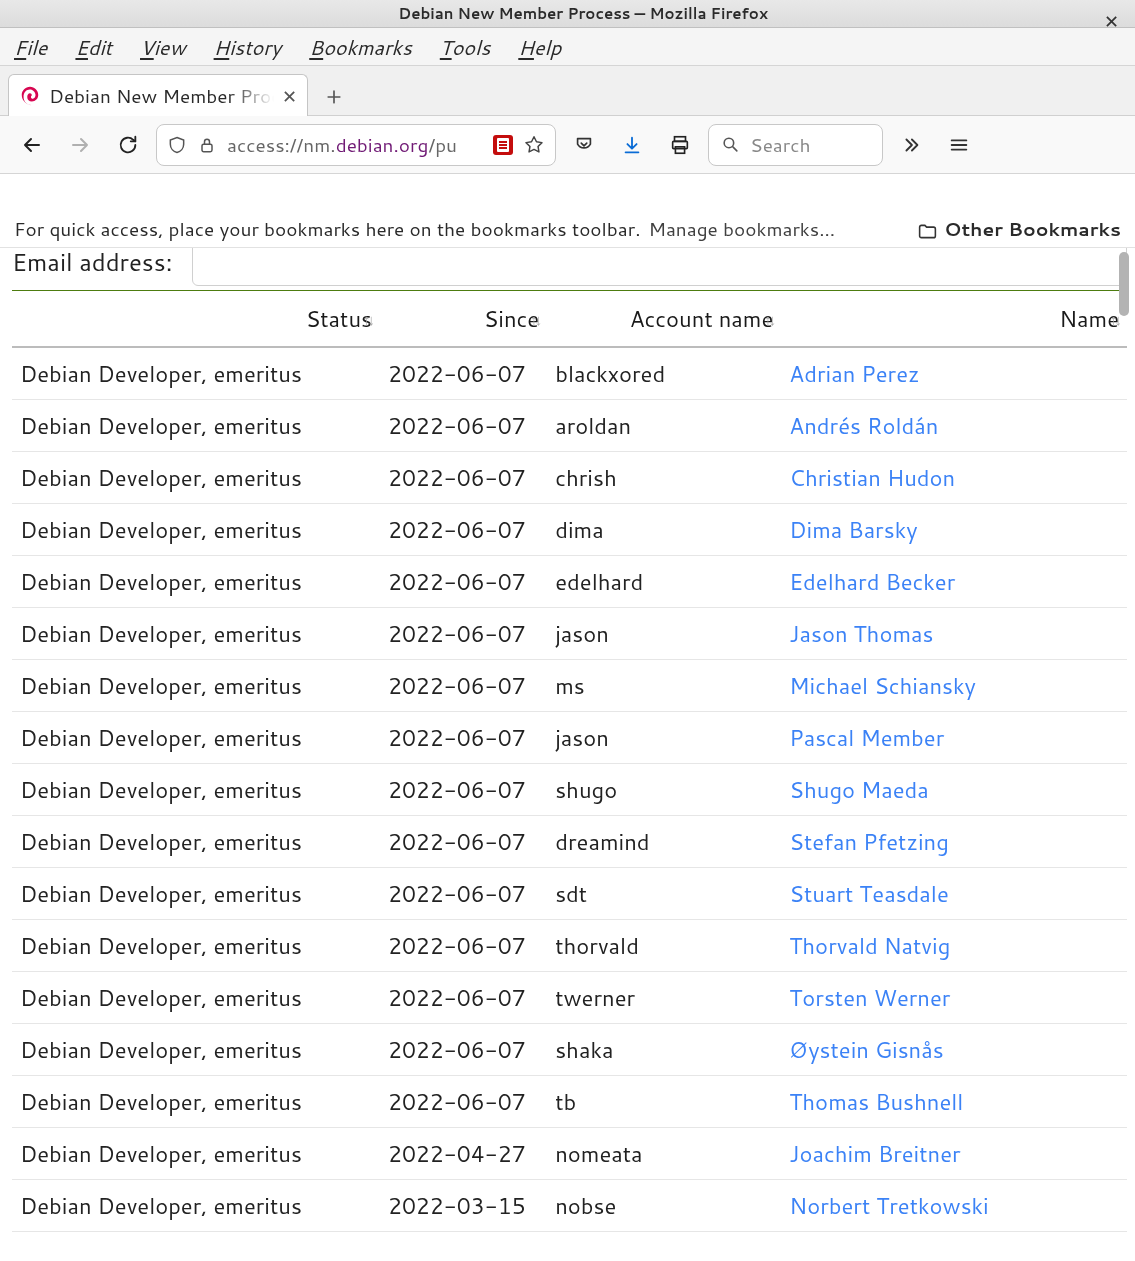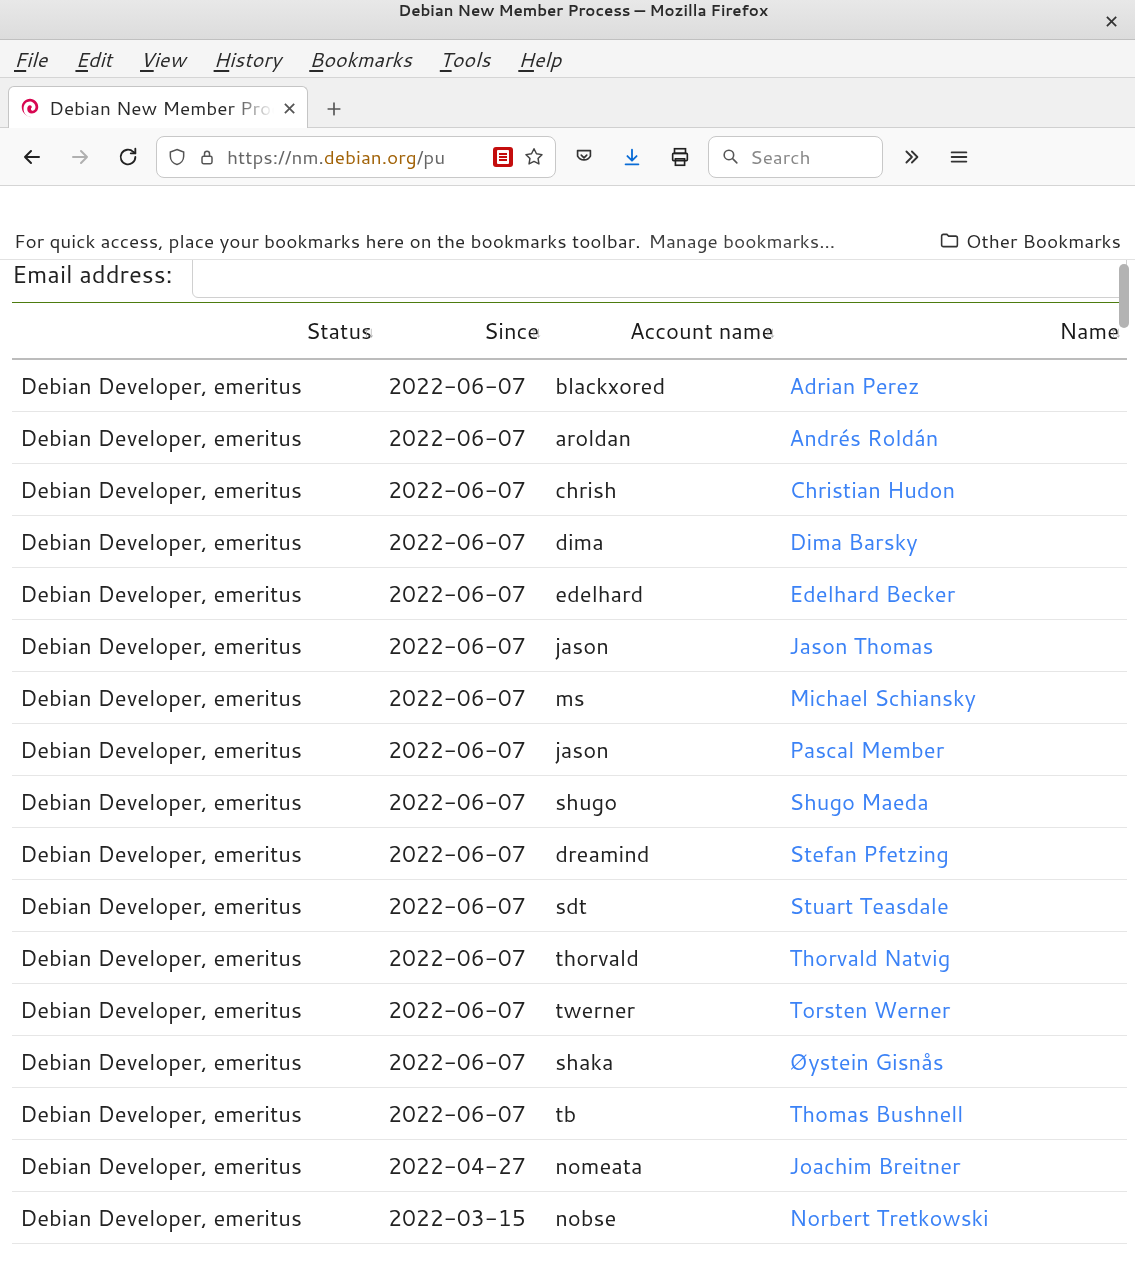--- a/index.html
+++ b/index.html
@@ -7,24 +7,25 @@
       font-family: -apple-system, BlinkMacSystemFont, "Segoe UI", Cantarell, sans-serif;
       background: #fff;
       width: 1135px;
       height: 1261px;
       overflow: hidden;
       position: relative;
     }
 
     
     .titlebar {
-      height: 40px;
+      height: 28px;
       background: linear-gradient(to bottom, #e8e8e8, #dcdcdc);
       border-bottom: 1px solid #c0c0c0;
       display: flex;
+      align-items: center;
       justify-content: center;
       position: relative;
       font-size: 15px;
       font-weight: 600;
       color: #2a2a2a;
       padding-left: 31px;
     }
     .titlebar .close-btn {
       position: absolute;
       right: 10px;
@@ -137,21 +138,21 @@
       font-size: 19px;
       color: #666;
       overflow: hidden;
       max-width: 400px;
     }
     .urlbar .url-text {
       flex: 1;
       white-space: nowrap;
       overflow: hidden;
     }
-    .urlbar .domain { color: #a16207; }
+    .urlbar .domain { color: #701a75; }
     .searchbar {
       width: 175px;
       height: 42px;
       border: 1px solid #c8c8c8;
       border-radius: 8px;
       display: flex;
       align-items: center;
       padding: 0 12px;
       gap: 10px;
       background: #fff;
@@ -167,21 +168,21 @@
       display: flex;
       align-items: center;
       padding: 0 14px;
       gap: 8px;
       font-size: 19px;
       color: #2a2a2a;
       white-space: nowrap;
       margin-top: 36px;
     }
     .bookmarksbar .manage-link { color: #404040; cursor: pointer; }
-    .bookmarksbar .other-bookmarks { margin-left: auto; display:flex; align-items:center; gap:6px; cursor:pointer; }
+    .bookmarksbar .other-bookmarks { margin-left: auto; display:flex; align-items:flex-end; gap:6px; cursor:pointer;font-weight:bold; }
 
     
     .page {
       position: relative;
       height: calc(100% - 40px - 38px - 50px - 58px - 38px);
       overflow: hidden;
       background: #fff;
     }
     .page-inner {
       padding: 0 8px 10px 12px;
@@ -316,21 +317,21 @@
 
   <div class="urlbar">
     <svg viewBox="0 0 24 24" width="20" height="20">
         <path d="M12 3l8 3v5c0 5-3.5 9-8 10-4.5-1-8-5-8-10V6l8-3z" stroke="#555" stroke-width="1.8" fill="none"></path>
       </svg>
     <svg viewBox="0 0 24 24" width="20" height="20">
         <rect x="6" y="11" width="12" height="9" rx="2" stroke="#555" stroke-width="1.8" fill="none"></rect>
         <path d="M9 11V8a3 3 0 0 1 6 0v3" stroke="#555" stroke-width="1.8" fill="none"></path>
       </svg>
     <span class="url-text">
-      <span>https://</span><span>nm.</span><span class="domain">debian.org</span><span>/pu</span>
+      <span>access://</span><span>nm.</span><span class="domain">debian.org</span><span>/pu</span>
     </span>
     <span class="readermode-badge">
         <span class="inner"></span>
       </span>
     <svg viewBox="0 0 24 24" width="22" height="22">
         <path d="M12 3l2.7 5.5 6 .9-4.3 4.2 1 6L12 16.8 6.6 19.6l1-6L3.3 9.4l6-.9L12 3z" stroke="#444" stroke-width="1.6" fill="none" stroke-linejoin="round"></path>
       </svg>
   </div>
 
   <div class="nav-icon-btn">

